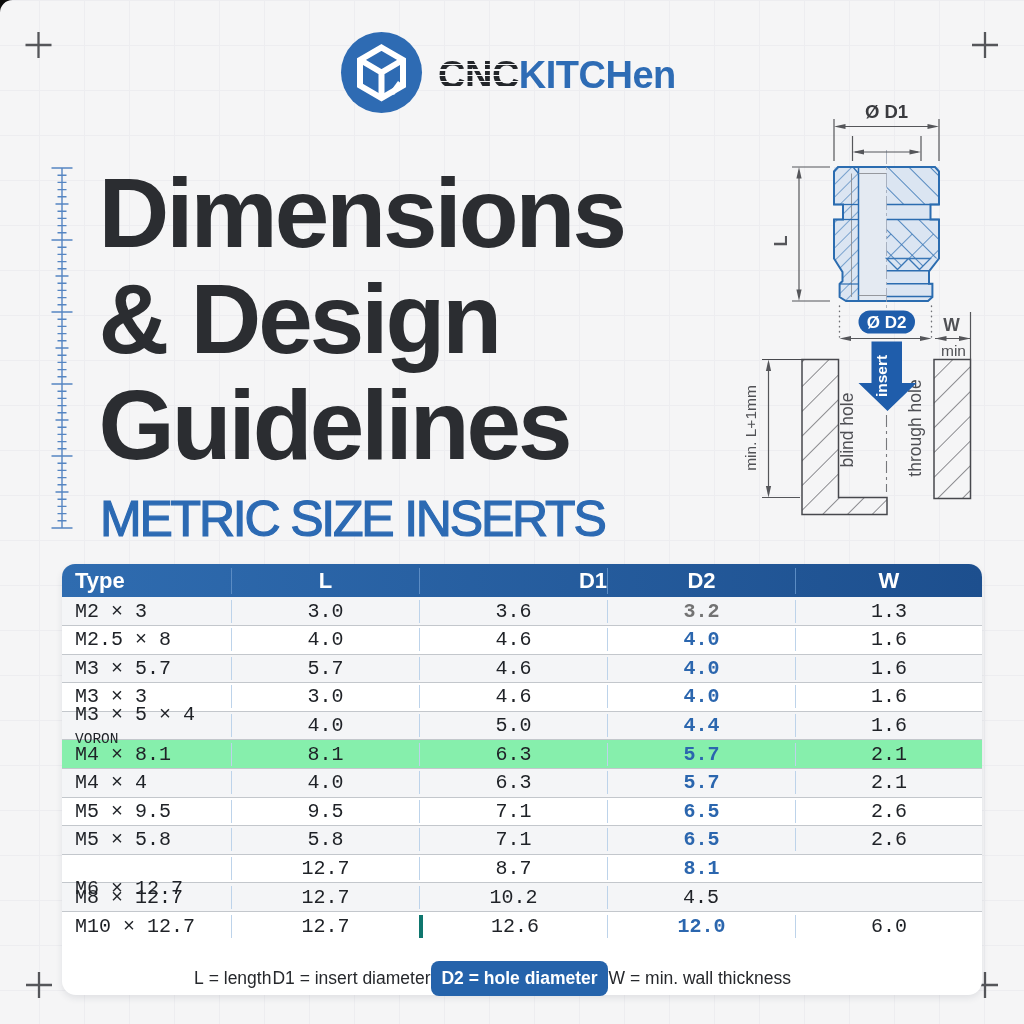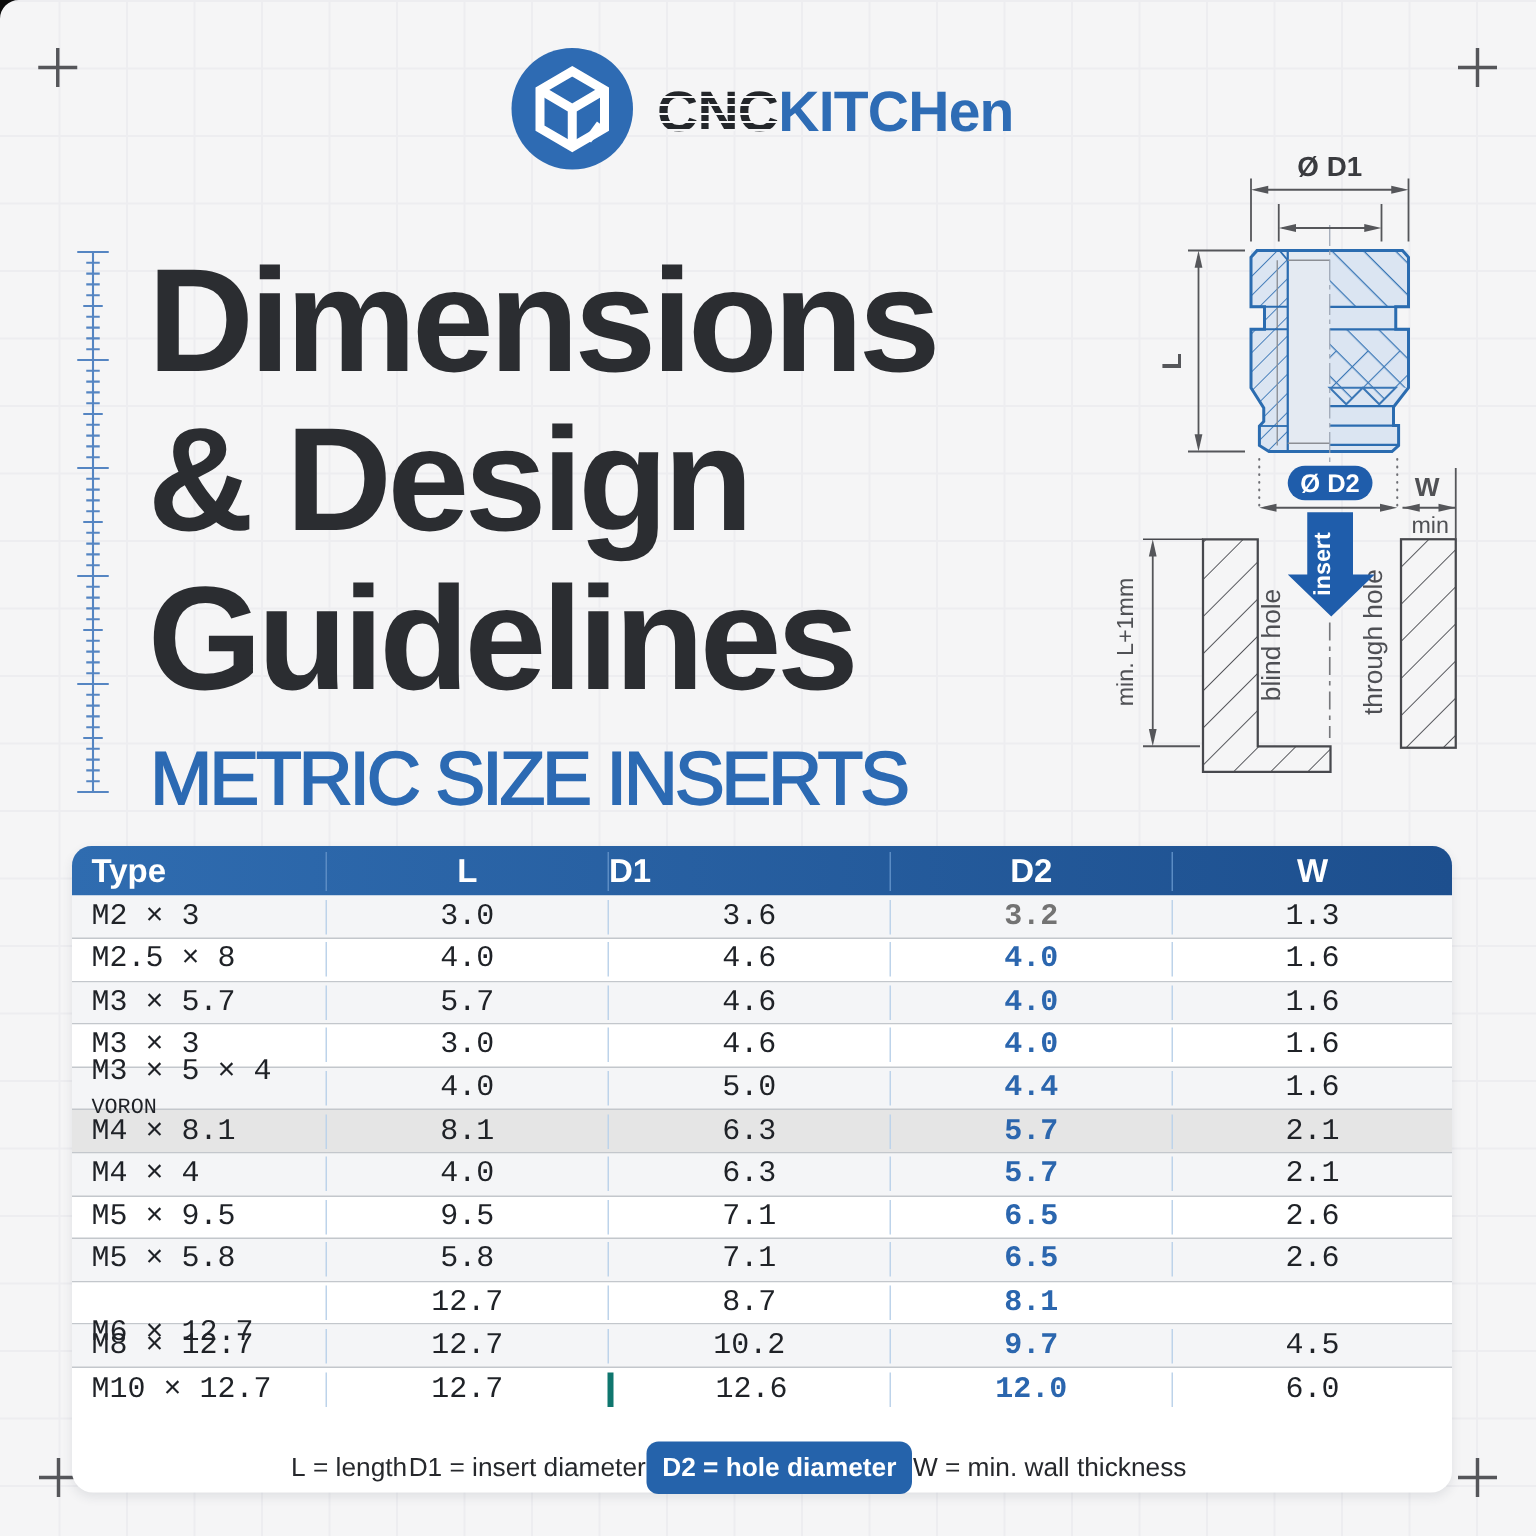--- a/index.html
+++ b/index.html
@@ -46,26 +46,26 @@
 <div class="abs" style="left:98.5px;top:160px;font-size:98px;line-height:106px;font-weight:bold;color:#2b2d31;letter-spacing:-3px;white-space:nowrap;">Dimensions<br>&amp; Design<br>Guidelines</div>
 
 <div class="abs" style="left:100px;top:494.1px;font-size:50px;line-height:50px;font-weight:normal;-webkit-text-stroke:1.2px #2c6ab3;color:#2c6ab3;letter-spacing:-2.2px;white-space:nowrap;">METRIC SIZE INSERTS</div>
 
 <svg class="abs" style="left:40px;top:158px" width="45" height="380" viewBox="40 158 45 380">
   <g stroke="#5585c2" stroke-width="1.4" fill="none" id="ruler">
       <path d="M62,168 V528 M51.5,168.0 H72.5 M57.5,175.2 H66.5 M57.5,182.4 H66.5 M57.5,189.6 H66.5 M57.5,196.8 H66.5 M55.5,204.0 H68.5 M57.5,211.2 H66.5 M57.5,218.4 H66.5 M57.5,225.6 H66.5 M57.5,232.8 H66.5 M51.5,240.0 H72.5 M57.5,247.2 H66.5 M57.5,254.4 H66.5 M57.5,261.6 H66.5 M57.5,268.8 H66.5 M55.5,276.0 H68.5 M57.5,283.2 H66.5 M57.5,290.4 H66.5 M57.5,297.6 H66.5 M57.5,304.8 H66.5 M51.5,312.0 H72.5 M57.5,319.2 H66.5 M57.5,326.4 H66.5 M57.5,333.6 H66.5 M57.5,340.8 H66.5 M55.5,348.0 H68.5 M57.5,355.2 H66.5 M57.5,362.4 H66.5 M57.5,369.6 H66.5 M57.5,376.8 H66.5 M51.5,384.0 H72.5 M57.5,391.2 H66.5 M57.5,398.4 H66.5 M57.5,405.6 H66.5 M57.5,412.8 H66.5 M55.5,420.0 H68.5 M57.5,427.2 H66.5 M57.5,434.4 H66.5 M57.5,441.6 H66.5 M57.5,448.8 H66.5 M51.5,456.0 H72.5 M57.5,463.2 H66.5 M57.5,470.4 H66.5 M57.5,477.6 H66.5 M57.5,484.8 H66.5 M55.5,492.0 H68.5 M57.5,499.2 H66.5 M57.5,506.4 H66.5 M57.5,513.6 H66.5 M57.5,520.8 H66.5 M51.5,528.0 H72.5"></path>
     </g>
 </svg>
 
-<div class="abs" style="left:48px;top:564px;width:920px;height:431px;background:#ffffff;border-radius:14px;box-shadow:0 3px 7px rgba(40,50,70,.10);">
+<div class="abs" style="left:62px;top:564px;width:920px;height:431px;background:#ffffff;border-radius:14px;box-shadow:0 3px 7px rgba(40,50,70,.10);">
 
   <div style="position:absolute;left:0;top:0;width:920px;height:33.4px;box-sizing:content-box;border-radius:13px 13px 0 0;background:linear-gradient(90deg,#2f6cb0,#1d4f8e);display:flex;align-items:center;color:#fff;font-size:22px;font-weight:bold;">
     <div style="width:169px;padding-left:13px;box-sizing:border-box;">Type</div>
     <div style="width:188px;text-align:center;border-left:1px solid #5b8cc4;box-sizing:border-box;">L</div>
-    <div style="width:188px;text-align:left;border-left:1px solid #5b8cc4;box-sizing:border-box;">D1</div>
+    <div style="width:188px;text-align:right;border-left:1px solid #5b8cc4;box-sizing:border-box;">D1</div>
     <div style="width:188px;text-align:center;border-left:1px solid #5b8cc4;box-sizing:border-box;">D2</div>
     <div style="width:187px;text-align:center;border-left:1px solid #5b8cc4;box-sizing:border-box;">W</div>
   </div>
 
   <div id="tbody" style="position:absolute;left:0;top:33.4px;width:920px;font-size:20px;color:#1f2227;font-family:Liberation Mono, monospace;">
       <div style="display:flex;align-items:center;height:27.6px;background:#f4f5f7;border-bottom:1px solid #c3c7cc;">
         <div style="width:169px;padding-left:13px;box-sizing:border-box;">M2 × 3</div>
         <div style="width:188px;text-align:center;border-left:1px solid #bdd3ea;box-sizing:border-box;">3.0</div>
         <div style="width:188px;text-align:center;border-left:1px solid #bdd3ea;box-sizing:border-box;">3.6</div>
         <div style="width:188px;text-align:center;border-left:1px solid #bdd3ea;box-sizing:border-box;font-weight:bold;color:#737373;">3.2</div>
@@ -92,21 +92,21 @@
         <div style="width:188px;text-align:center;border-left:1px solid #bdd3ea;box-sizing:border-box;font-weight:bold;color:#2b66ae;">4.0</div>
         <div style="width:187px;text-align:center;border-left:1px solid #bdd3ea;box-sizing:border-box;">1.6</div>
       </div>
       <div style="display:flex;align-items:center;height:27.6px;background:#f4f5f7;border-bottom:1px solid #c3c7cc;">
         <div style="width:169px;padding-left:13px;box-sizing:border-box;">M3 × 5 × 4 <span style="font-size:14.5px">VORON</span></div>
         <div style="width:188px;text-align:center;border-left:1px solid #bdd3ea;box-sizing:border-box;">4.0</div>
         <div style="width:188px;text-align:center;border-left:1px solid #bdd3ea;box-sizing:border-box;">5.0</div>
         <div style="width:188px;text-align:center;border-left:1px solid #bdd3ea;box-sizing:border-box;font-weight:bold;color:#2b66ae;">4.4</div>
         <div style="width:187px;text-align:center;border-left:1px solid #bdd3ea;box-sizing:border-box;">1.6</div>
       </div>
-      <div style="display:flex;align-items:center;height:27.6px;background:#e5e5e5;border-bottom:1px solid #c3c7cc;">
+      <div style="display:flex;align-items:center;height:27.6px;background:#86efac;border-bottom:1px solid #c3c7cc;">
         <div style="width:169px;padding-left:13px;box-sizing:border-box;">M4 × 8.1</div>
         <div style="width:188px;text-align:center;border-left:1px solid #bdd3ea;box-sizing:border-box;">8.1</div>
         <div style="width:188px;text-align:center;border-left:1px solid #bdd3ea;box-sizing:border-box;">6.3</div>
         <div style="width:188px;text-align:center;border-left:1px solid #bdd3ea;box-sizing:border-box;font-weight:bold;color:#2b66ae;">5.7</div>
         <div style="width:187px;text-align:center;border-left:1px solid #bdd3ea;box-sizing:border-box;">2.1</div>
       </div>
       <div style="display:flex;align-items:center;height:27.6px;background:#f4f5f7;border-bottom:1px solid #c3c7cc;">
         <div style="width:169px;padding-left:13px;box-sizing:border-box;">M4 × 4</div>
         <div style="width:188px;text-align:center;border-left:1px solid #bdd3ea;box-sizing:border-box;">4.0</div>
         <div style="width:188px;text-align:center;border-left:1px solid #bdd3ea;box-sizing:border-box;">6.3</div>
@@ -130,21 +130,20 @@
       <div style="display:flex;align-items:center;height:27.6px;background:#ffffff;border-bottom:1px solid #c3c7cc;">
         <div style="width:169px;padding-left:13px;box-sizing:border-box;margin-top:40px;">M6 × 12.7</div>
         <div style="width:188px;text-align:center;border-left:1px solid #bdd3ea;box-sizing:border-box;">12.7</div>
         <div style="width:188px;text-align:center;border-left:1px solid #bdd3ea;box-sizing:border-box;">8.7</div>
         <div style="width:188px;text-align:center;border-left:1px solid #bdd3ea;box-sizing:border-box;font-weight:bold;color:#2b66ae;">8.1</div>
       </div>
       <div style="display:flex;align-items:center;height:27.6px;background:#f4f5f7;border-bottom:1px solid #c3c7cc;">
         <div style="width:169px;padding-left:13px;box-sizing:border-box;">M8 × 12.7</div>
         <div style="width:188px;text-align:center;border-left:1px solid #bdd3ea;box-sizing:border-box;">12.7</div>
         <div style="width:188px;text-align:center;border-left:1px solid #bdd3ea;box-sizing:border-box;">10.2</div>
-        <div style="width:188px;text-align:center;border-left:1px solid #bdd3ea;box-sizing:border-box;font-weight:bold;color:#2b66ae;">9.7</div>
         <div style="width:187px;text-align:center;border-left:1px solid #bdd3ea;box-sizing:border-box;">4.5</div>
       </div>
       <div style="display:flex;align-items:center;height:28.6px;background:#ffffff;border-radius:0 0 14px 14px;">
         <div style="width:169px;padding-left:13px;box-sizing:border-box;">M10 × 12.7</div>
         <div style="width:188px;text-align:center;border-left:1px solid #bdd3ea;box-sizing:border-box;">12.7</div>
         <div style="width:188px;text-align:center;border-left:4px solid #0f766e;box-sizing:border-box;">12.6</div>
         <div style="width:188px;text-align:center;border-left:1px solid #bdd3ea;box-sizing:border-box;font-weight:bold;color:#2b66ae;">12.0</div>
         <div style="width:187px;text-align:center;border-left:1px solid #bdd3ea;box-sizing:border-box;">6.0</div>
       </div>
     </div>

